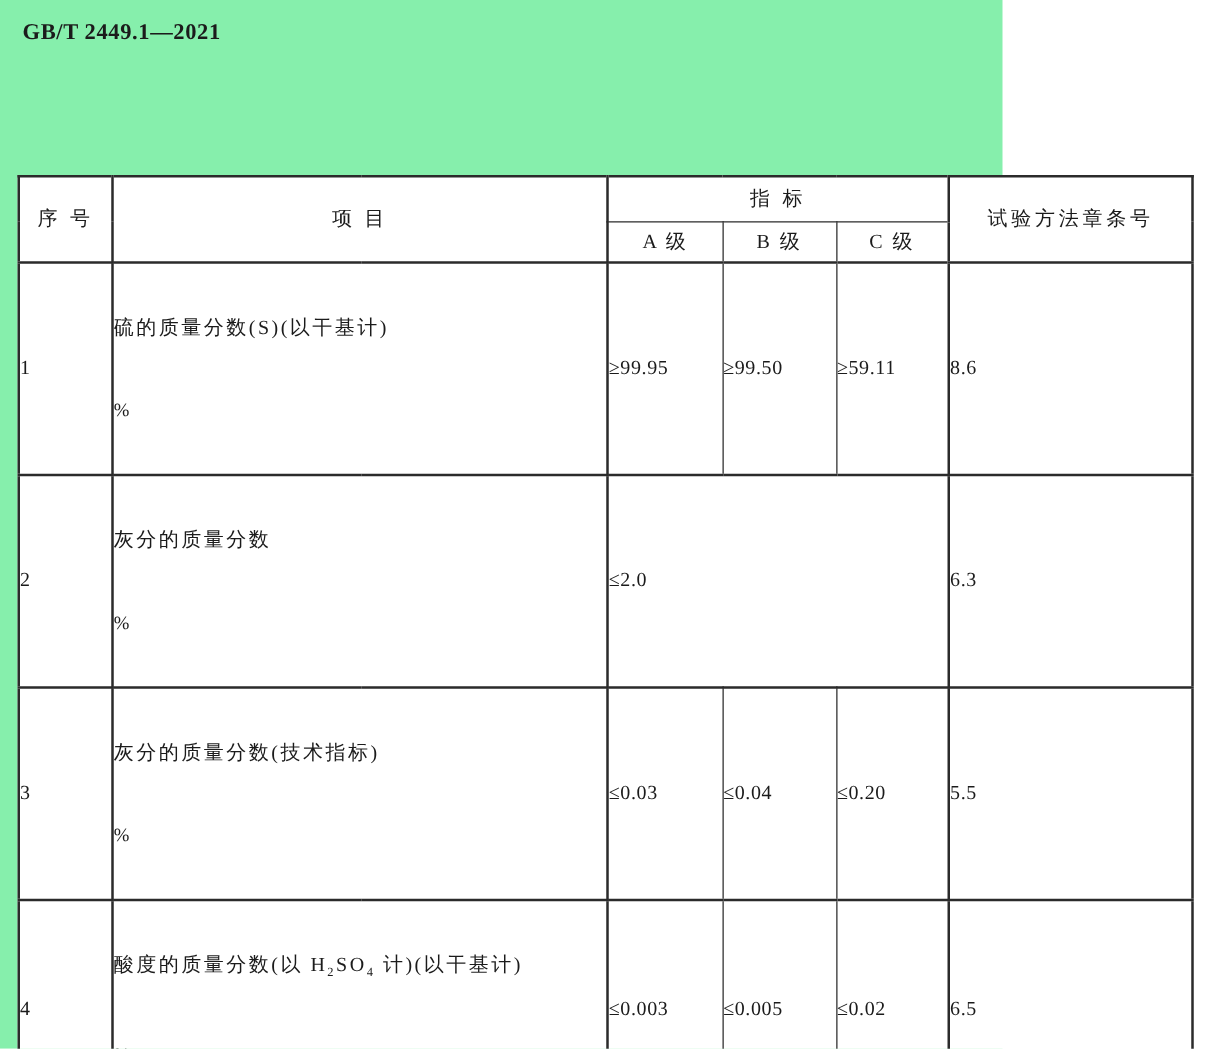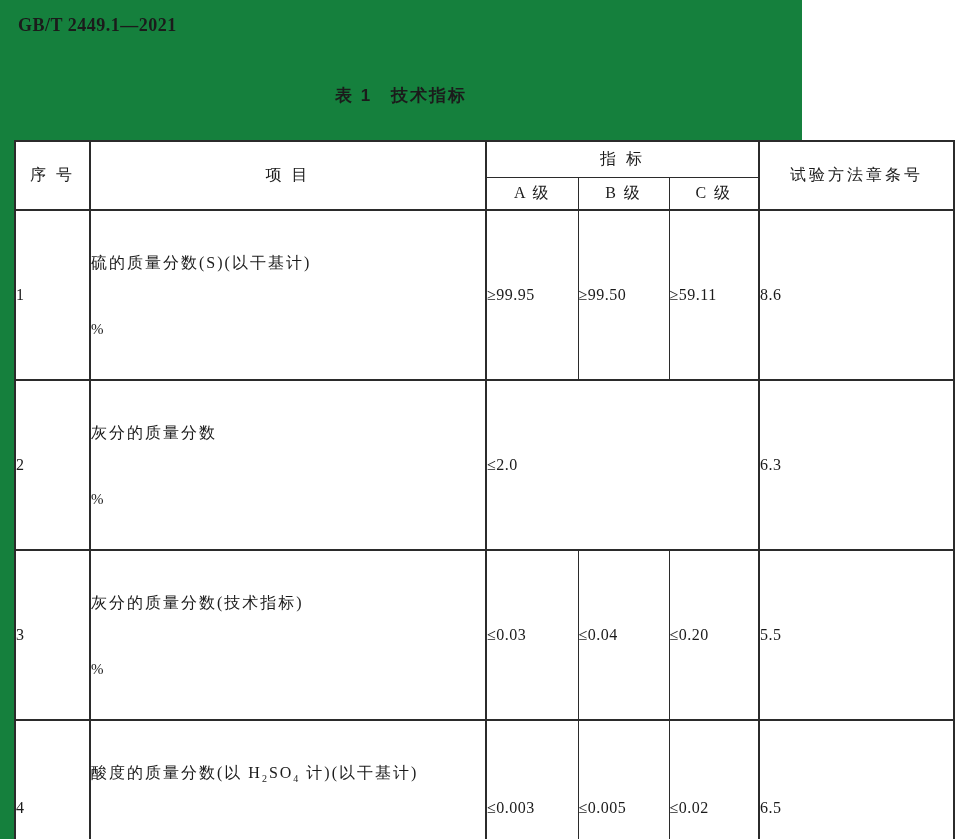--- a/index.html
+++ b/index.html
@@ -1,20 +1,20 @@
 <!DOCTYPE html>
 <html><head>
 <meta charset="utf-8">
 <style>
   html,body{margin:0;padding:0;}
   body{
     width:967px;height:839px;background:#ffffff;overflow:hidden;
     font-family:"Liberation Serif","DejaVu Serif",serif;color:#1b1b1b;
   }
-  .page{position:relative;width:802px;height:839px;background:#15803d;}
+  .page{position:relative;width:802px;height:839px;background:#86efac;}
   .doc-number{
     position:absolute;top:15px;left:18px;
     font-weight:bold;font-size:18px;letter-spacing:0.5px;
     font-family:"Liberation Serif","DejaVu Serif",serif;
   }
   .table-title{
     position:absolute;top:84px;left:0;width:100%;text-align:center;
     font-weight:bold;font-size:17px;letter-spacing:2px;
     font-family:"Liberation Sans","DejaVu Sans",sans-serif;
     white-space:pre;
@@ -42,21 +42,20 @@
   td.val{letter-spacing:0.5px;}
   sub{font-size:10px;}
 </style>
 </head>
 <body>
 
 <div class="page">
 
   <div class="doc-number">GB/T 2449.1—2021</div>
 
-  <div class="table-title">表 1　技术指标</div>
 
   <table class="spec">
     <colgroup>
       <col style="width:75px">
         <col style="width:199px">
         <col style="width:197px">
       <col style="width:92px">
         <col style="width:91px">
         <col style="width:90px">
       <col style="width:195px">

